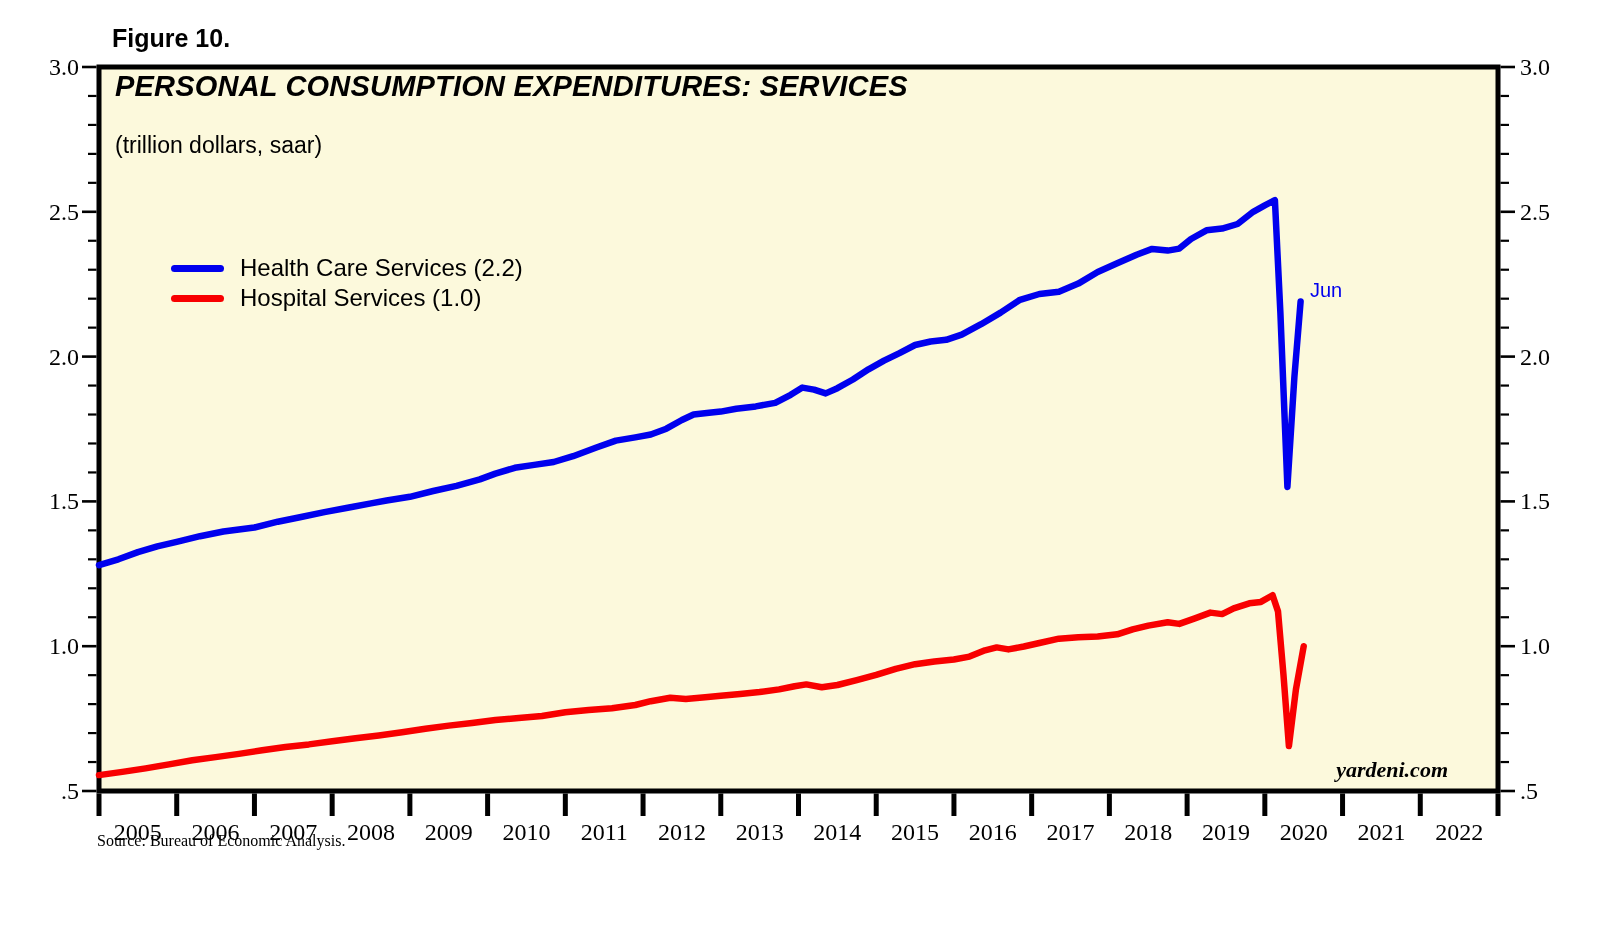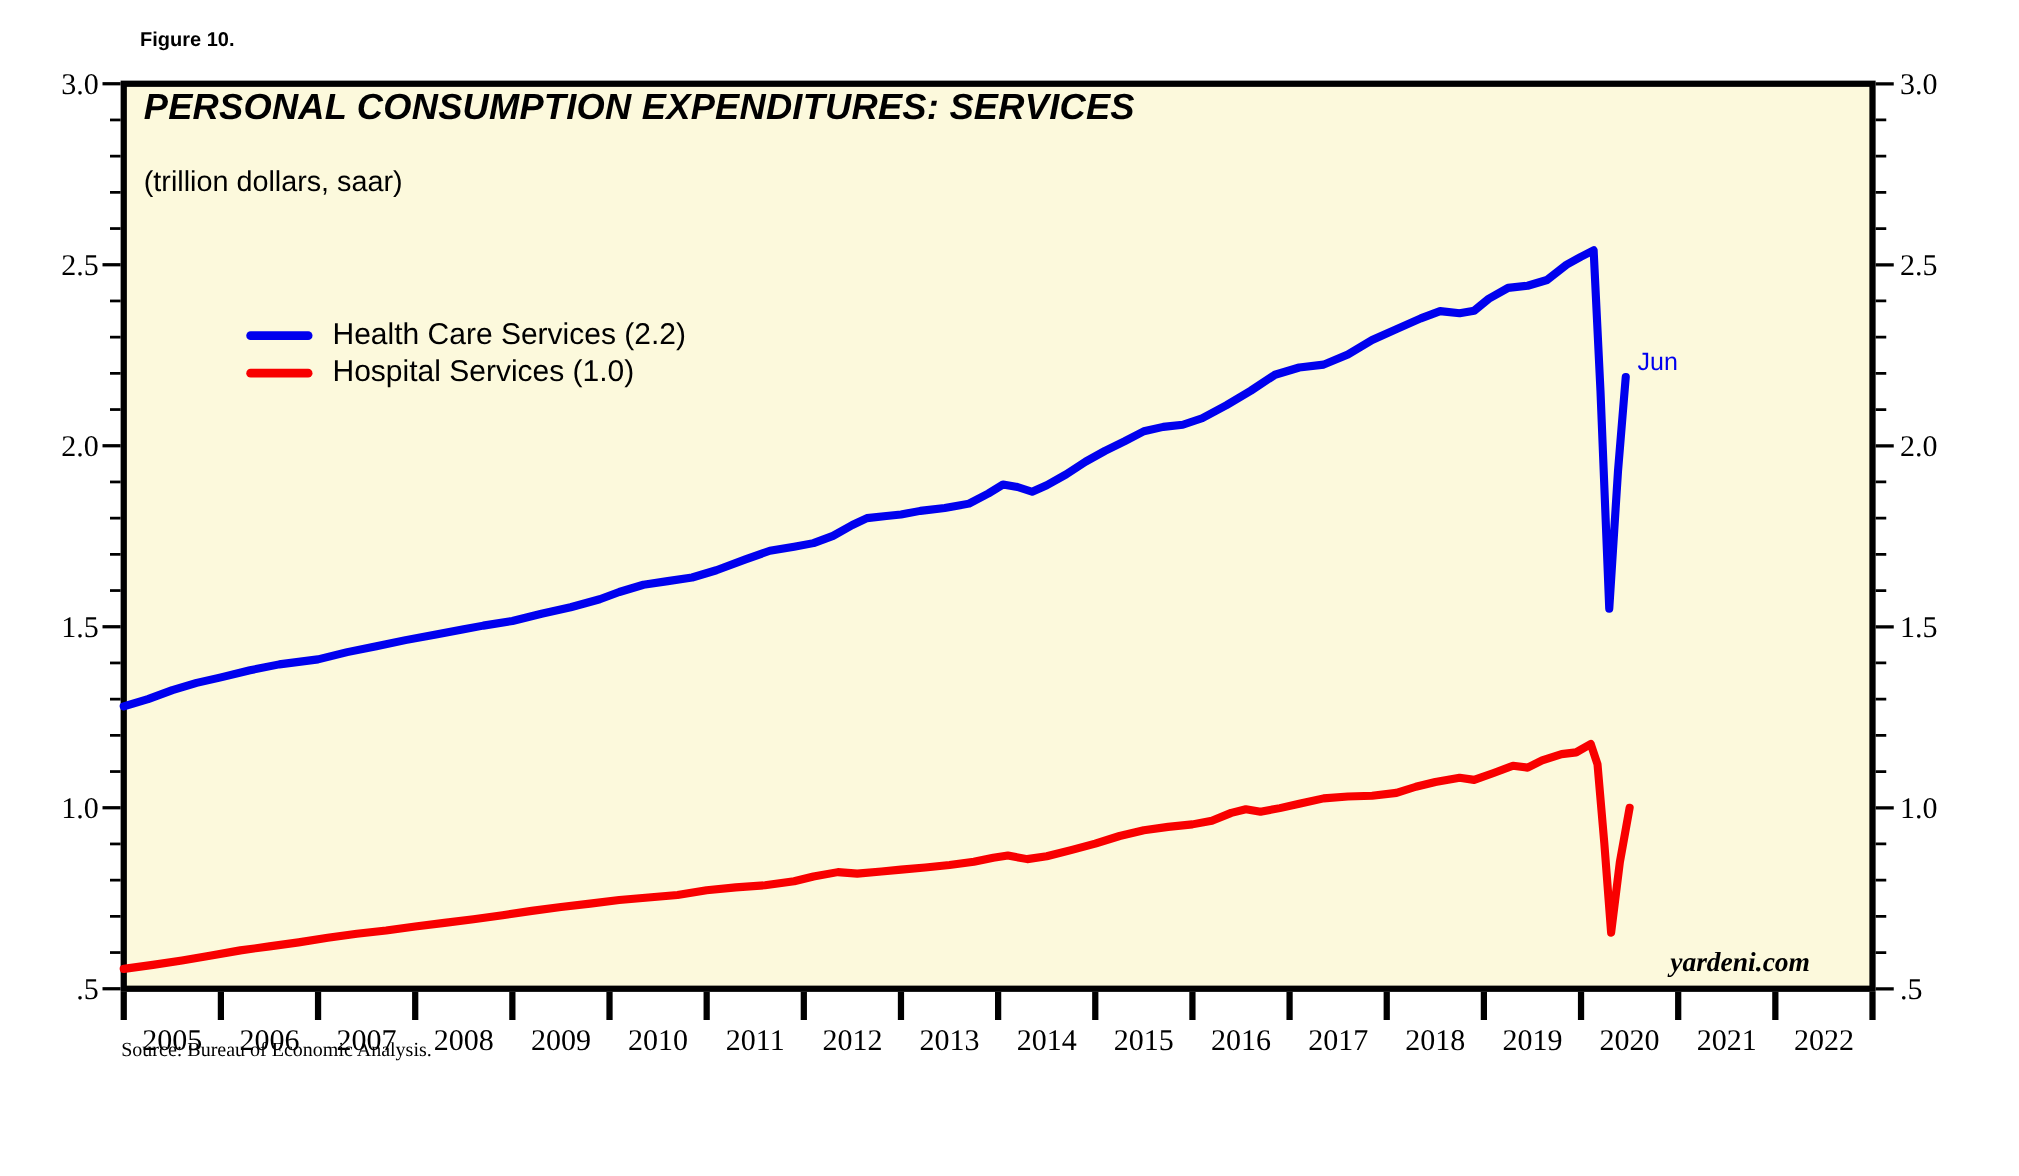--- a/index.html
+++ b/index.html
@@ -1,23 +1,23 @@
 <!DOCTYPE html>
 <html><head>
 <meta charset="utf-8">
 <style>
   html,body{margin:0;padding:0;background:#ffffff;}
   .stage{position:relative;width:1615px;height:941px;background:#ffffff;overflow:hidden;
          font-family:"Liberation Sans", sans-serif;color:#000;}
   #chart-svg{position:absolute;left:0;top:0;z-index:1;}
   .overlay{position:absolute;z-index:2;}
-  .figure-label{left:112px;top:24px;font-size:16px;font-weight:bold;}
+  .figure-label{left:112px;top:24px;font-size:25px;font-weight:bold;}
   .chart-title{left:115px;top:70px;font-size:29px;font-weight:bold;letter-spacing:.2px;font-style:italic;}
   .chart-subtitle{left:115px;top:104px;font-size:23px;margin-top:28px;}
-  .legend{left:197px;top:253px;display:flex;flex-direction:column;}
+  .legend{left:171px;top:253px;display:flex;flex-direction:column;}
   .legend-row{display:flex;align-items:center;height:30px;}
   .legend-swatch{width:53px;height:7px;border-radius:4px;margin-right:16px;flex:0 0 auto;}
   .legend-label{font-size:24px;line-height:30px;}
   .jun-annotation{left:1310px;top:279px;font-size:20px;font-weight:500;}
   .watermark{right:167px;top:757px;font-family:"Liberation Serif", serif;
              font-style:italic;font-weight:bold;font-size:22px;margin-left:24px;}
   .source-note{left:97px;top:832px;font-family:"Liberation Serif", serif;font-size:16px;}
   svg text{font-family:"Liberation Serif", serif;font-size:24px;fill:#000;}
 </style>
 </head>

